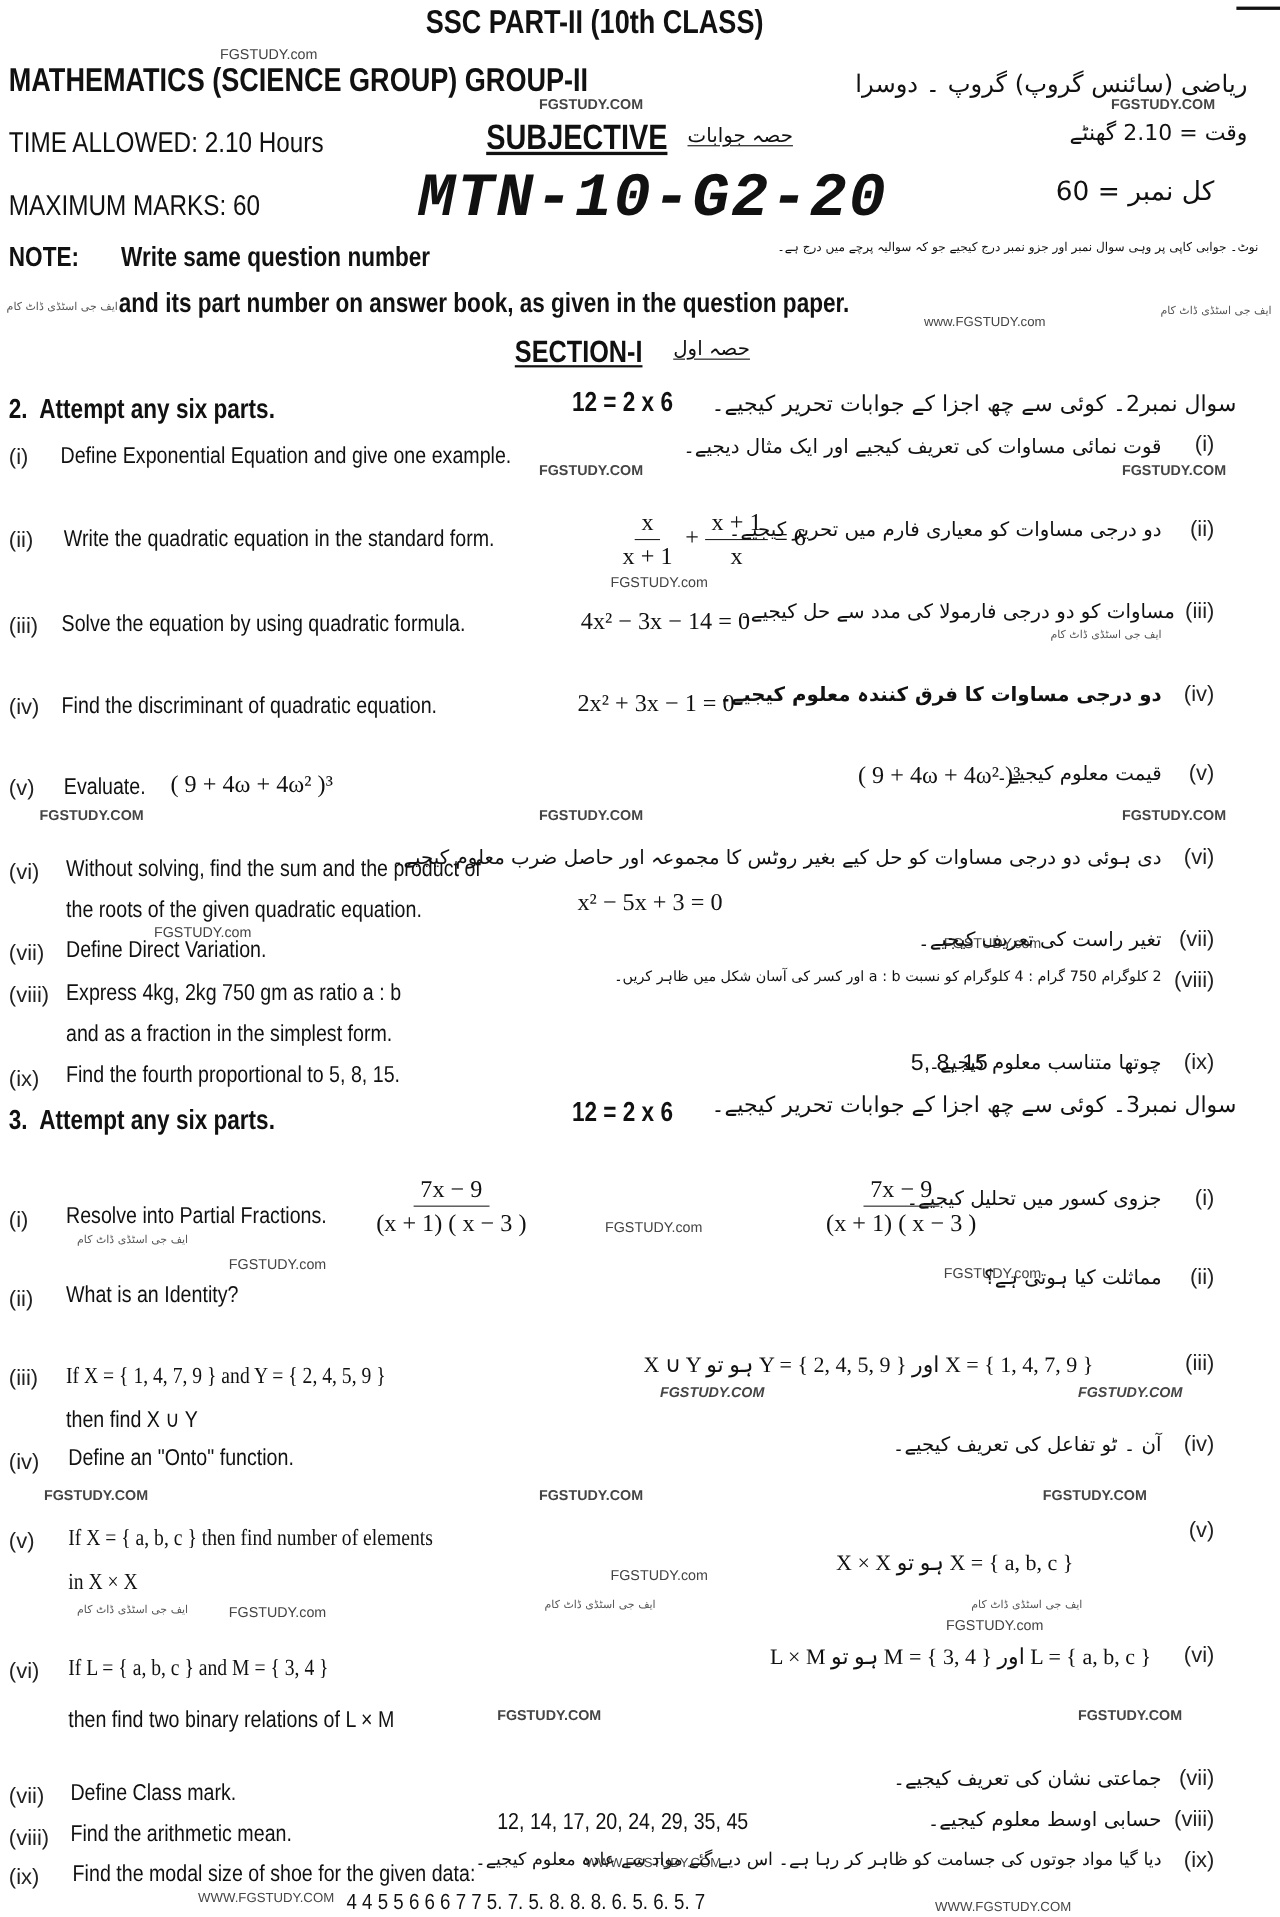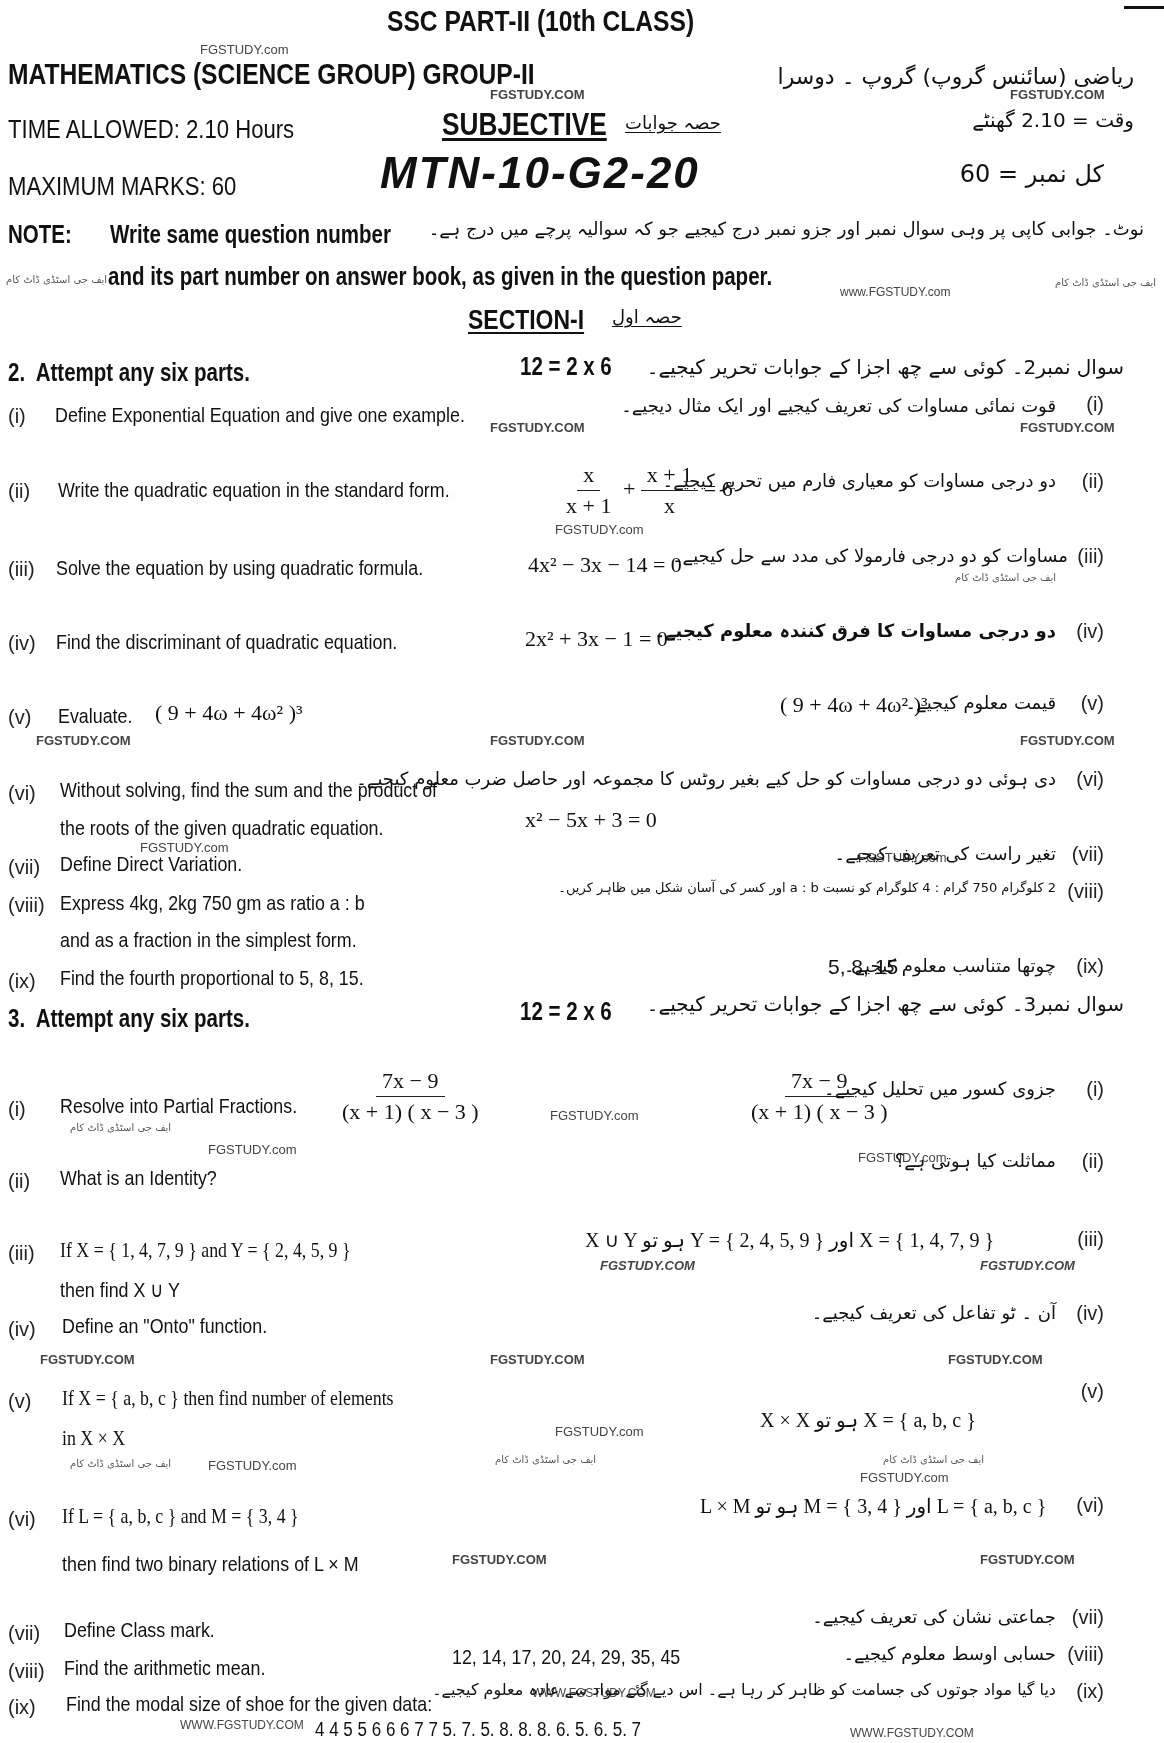--- a/index.html
+++ b/index.html
@@ -12,21 +12,21 @@
   .num { font-size: 20px; color: #222; }
   .math { font-family: "Liberation Serif", serif; font-size: 22px; }
   .urdu { font-family: "DejaVu Sans", sans-serif; font-size: 18px; direction: rtl; unicode-bidi: embed; }
   .wm { font-family: "Liberation Sans", sans-serif; font-size: 13px; color: #444; }
   .wm-b { font-weight: bold; }
   .wm-ur { font-family: "DejaVu Sans", sans-serif; font-size: 10px; color: #555; direction: rtl; }
   .u { text-decoration: underline; text-underline-offset: 3px; }
   .frac { display: inline-flex; flex-direction: column; align-items: center; vertical-align: middle; }
   .frac .n { padding: 0 6px 2px; border-bottom: 1px solid #222; }
   .frac .d { padding: 2px 6px 0; }
-  .hand { font-family: Liberation Sans, sans-serif; font-weight: bold; font-style: italic; font-size: 44px; letter-spacing: 2px; }
+  .hand { font-family: Liberation Mono, monospace; font-weight: bold; font-style: italic; font-size: 56px; letter-spacing: 2px; }
   .topbar { position: absolute; right: 0; top: 6px; width: 40px; height: 3px; background: #111; }
 </style>
 </head>
 <body>
 
 <div class="topbar"></div>
 
 <div class="abs hdr" style="left:387px;top:4px;font-size:30px;">SSC PART-II (10th CLASS)</div>
 <div class="abs wm" style="left:200px;top:42px;">FGSTUDY.com</div>
 <div class="abs hdr" style="left:8px;top:57px;font-size:30px;">MATHEMATICS (SCIENCE GROUP) GROUP-II</div>
@@ -38,21 +38,21 @@
 <div class="abs hdr u" style="left:442px;top:106px;font-size:32px;">SUBJECTIVE</div>
 <div class="abs urdu u" style="left:625px;top:112px;font-size:18px;">حصہ جوابات</div>
 <div class="abs urdu" style="right:30px;top:108px;font-size:20px;">وقت = 2.10 گھنٹے</div>
 
 <div class="abs cond" style="left:8px;top:171px;font-size:26px;">MAXIMUM MARKS: 60</div>
 <div class="abs hand" style="left:380px;top:148px;">MTN-10-G2-20</div>
 <div class="abs urdu" style="right:60px;top:160px;font-size:24px;">کل نمبر = 60</div>
 
 <div class="abs hdr" style="left:8px;top:220px;font-size:25px;">NOTE:</div>
 <div class="abs hdr" style="left:110px;top:220px;font-size:25px;">Write same question number</div>
-<div class="abs urdu" style="right:20px;top:218px;font-size:18px;">نوٹ۔ جوابی کاپی پر وہی سوال نمبر اور جزو نمبر درج کیجیے جو کہ سوالیہ پرچے میں درج ہے۔</div>
+<div class="abs urdu" style="right:20px;top:218px;font-size:11px;">نوٹ۔ جوابی کاپی پر وہی سوال نمبر اور جزو نمبر درج کیجیے جو کہ سوالیہ پرچے میں درج ہے۔</div>
 <div class="abs wm-ur" style="left:6px;top:274px;">ایف جی اسٹڈی ڈاٹ کام</div>
 <div class="abs hdr" style="left:108px;top:262px;font-size:25px;">and its part number on answer book, as given in the question paper.</div>
 <div class="abs wm" style="left:840px;top:285px;font-size:12px;">www.FGSTUDY.com</div>
 <div class="abs wm-ur" style="right:8px;top:277px;">ایف جی اسٹڈی ڈاٹ کام</div>
 
 <div class="abs hdr u" style="left:468px;top:304px;font-size:28px;">SECTION-I</div>
 <div class="abs urdu u" style="left:612px;top:306px;font-size:18px;">حصہ اول</div>
 
 <div class="abs hdr" style="left:8px;top:358px;font-size:25px;">
   <span>2.</span>&nbsp;

